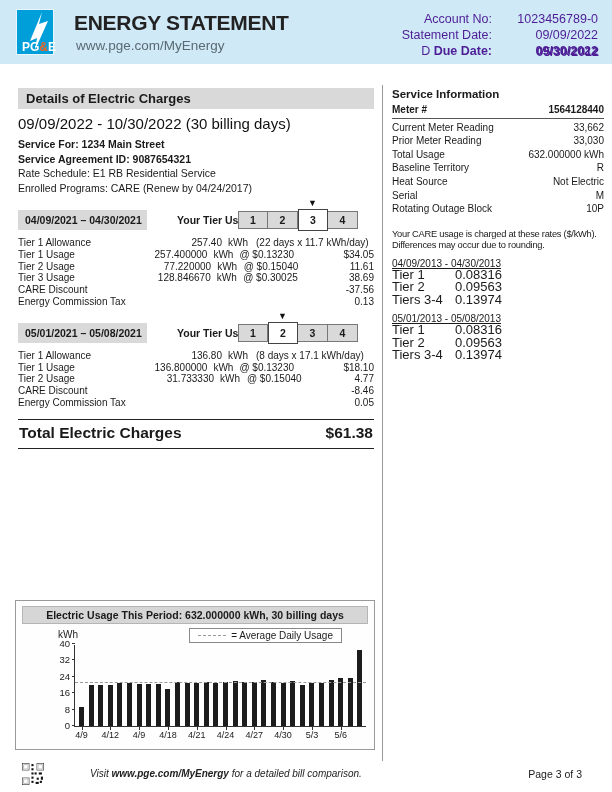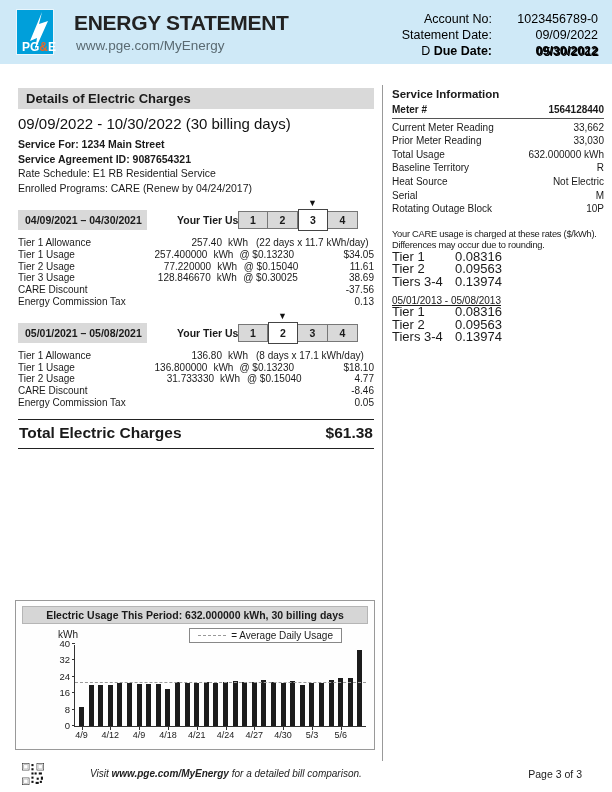--- a/index.html
+++ b/index.html
@@ -6,21 +6,21 @@
   html,body { width:612px; height:792px; overflow:hidden; background:#fff;
               font-family:"Liberation Sans", sans-serif; color:#1a1a1a; }
   .page { position:absolute; inset:0; }
 
   
   .band { position:absolute; left:0; top:0; width:612px; height:64px; background:#cfe9f7; }
   .logo { position:absolute; left:16px; top:9px; width:38px; height:46px; background:#009fda; border:1px solid #e8f5fc; }
   .brand { position:absolute; left:74px; top:11px; font-size:21px; font-weight:bold; letter-spacing:-0.3px; color:#222; }
   .site  { position:absolute; left:76px; top:38px; font-size:13.5px; color:#5a6a72; }
   .acct  { position:absolute; right:14px; top:11px; display:grid; grid-template-columns:auto 98px; column-gap:8px;
-           font-size:12.5px; line-height:16px; text-align:right; color:#000000; }
+           font-size:12.5px; line-height:16px; text-align:right; color:#4c1d95; }
   .acct .bold { font-weight:bold; }
   .due-wrap { position:relative; display:inline-block; font-weight:bold; }
   .due-overlap { position:absolute; left:1px; top:1px; }
 
   
   .main { position:absolute; left:18px; top:88px; width:356px; }
   .sec-bar { background:#d9d9d9; font-weight:bold; font-size:13px; padding:3px 8px; }
   .period-h { margin-top:6px; font-size:15px; color:#111; }
   .svc { margin-top:5px; font-size:10.5px; line-height:14.5px; }
   .svc .b { font-weight:bold; }
@@ -273,20 +273,21 @@
         <div class="si-row">
           <span>Rotating Outage Block</span>
           <span>10P</span>
         </div>
       </div>
     <div class="care-note">
       <div>Your CARE usage is charged at these rates ($/kWh).</div>
       <div>Differences may occur due to rounding.</div>
     </div>
     <div id="rate-blocks">
+        <div class="rb-period">04/09/2013 - 04/30/2013</div>
         <div class="rb-row">
           <span class="t">Tier 1</span>
           <span class="v">0.08316</span>
         </div>
         <div class="rb-row">
           <span class="t">Tier 2</span>
           <span class="v">0.09563</span>
         </div>
         <div class="rb-row">
           <span class="t">Tiers 3-4</span>

